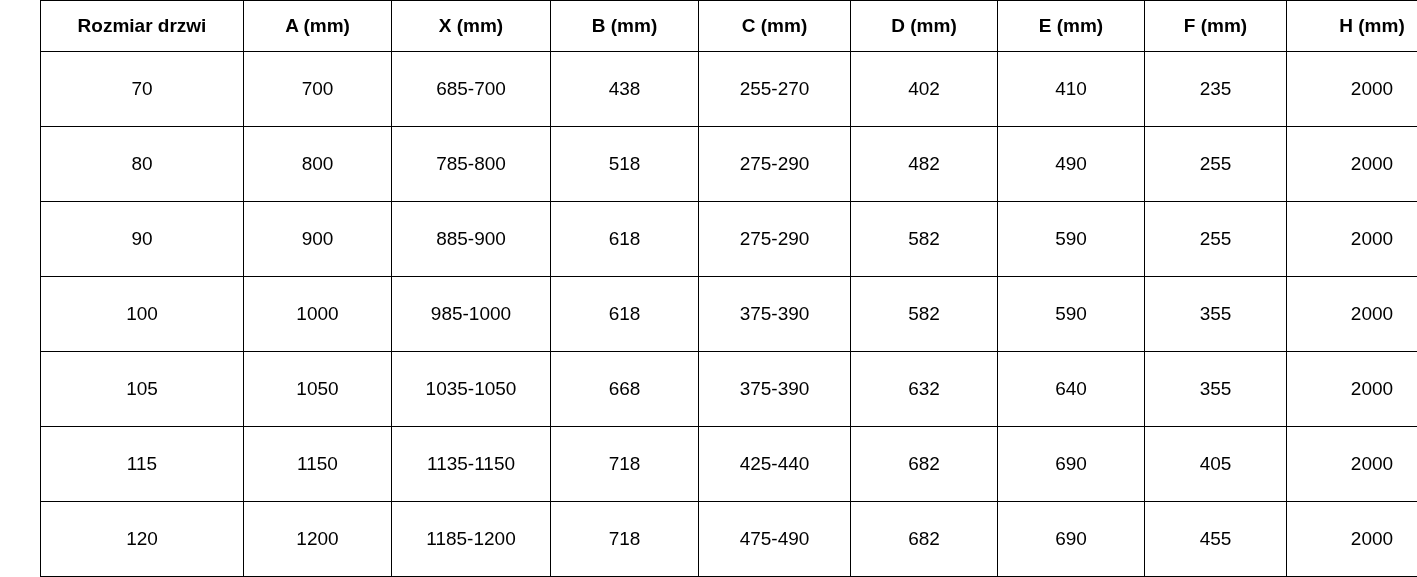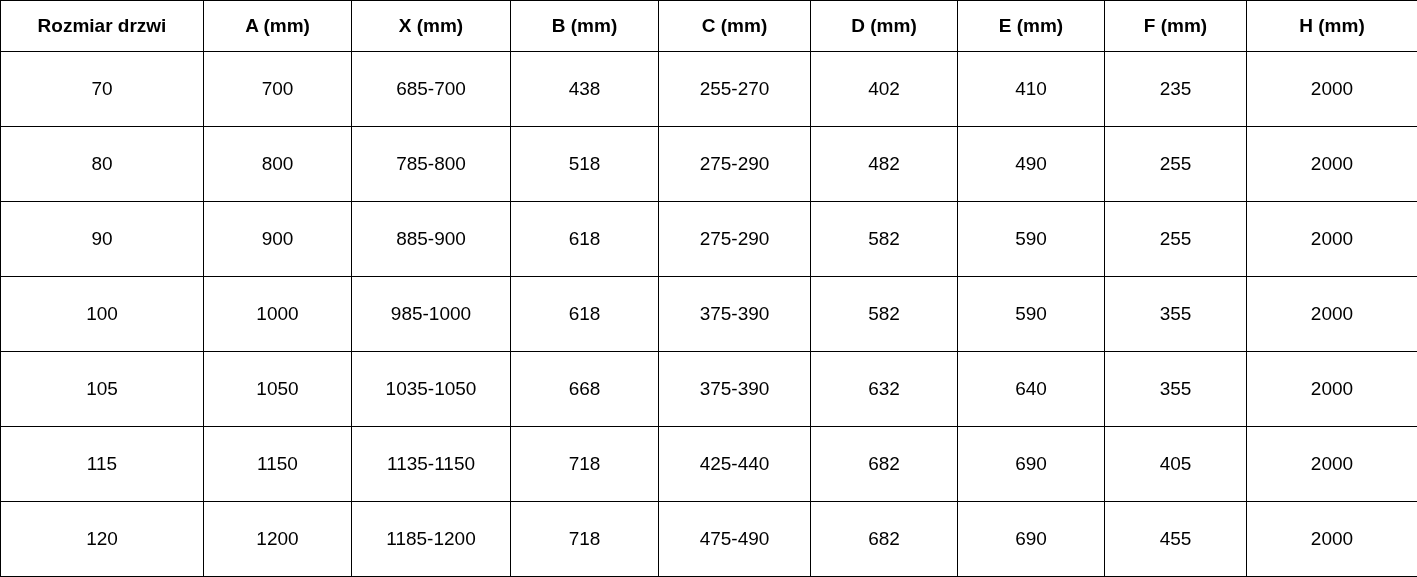--- a/index.html
+++ b/index.html
@@ -11,20 +11,21 @@
     width: 1417px;
     height: 577px;
     font-family: "Liberation Sans", sans-serif;
     color: #000000;
     overflow: hidden;
   }
   .table-wrap {
     width: 1359px;
     height: 577px;
     box-sizing: border-box;
+    margin-left: 40px;
   }
   table.spec-table {
     border-collapse: collapse;
     width: 1417px;
     height: 577px;
     table-layout: fixed;
   }
   table.spec-table th,
   table.spec-table td {
     border: 1px solid #000000;

